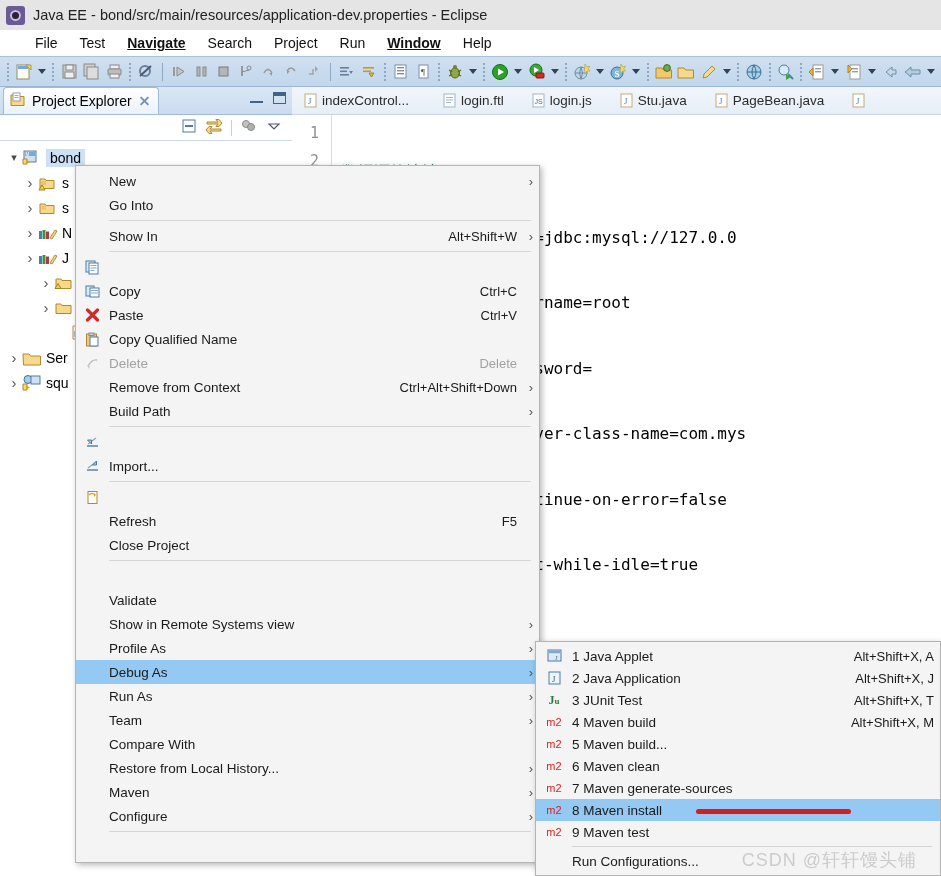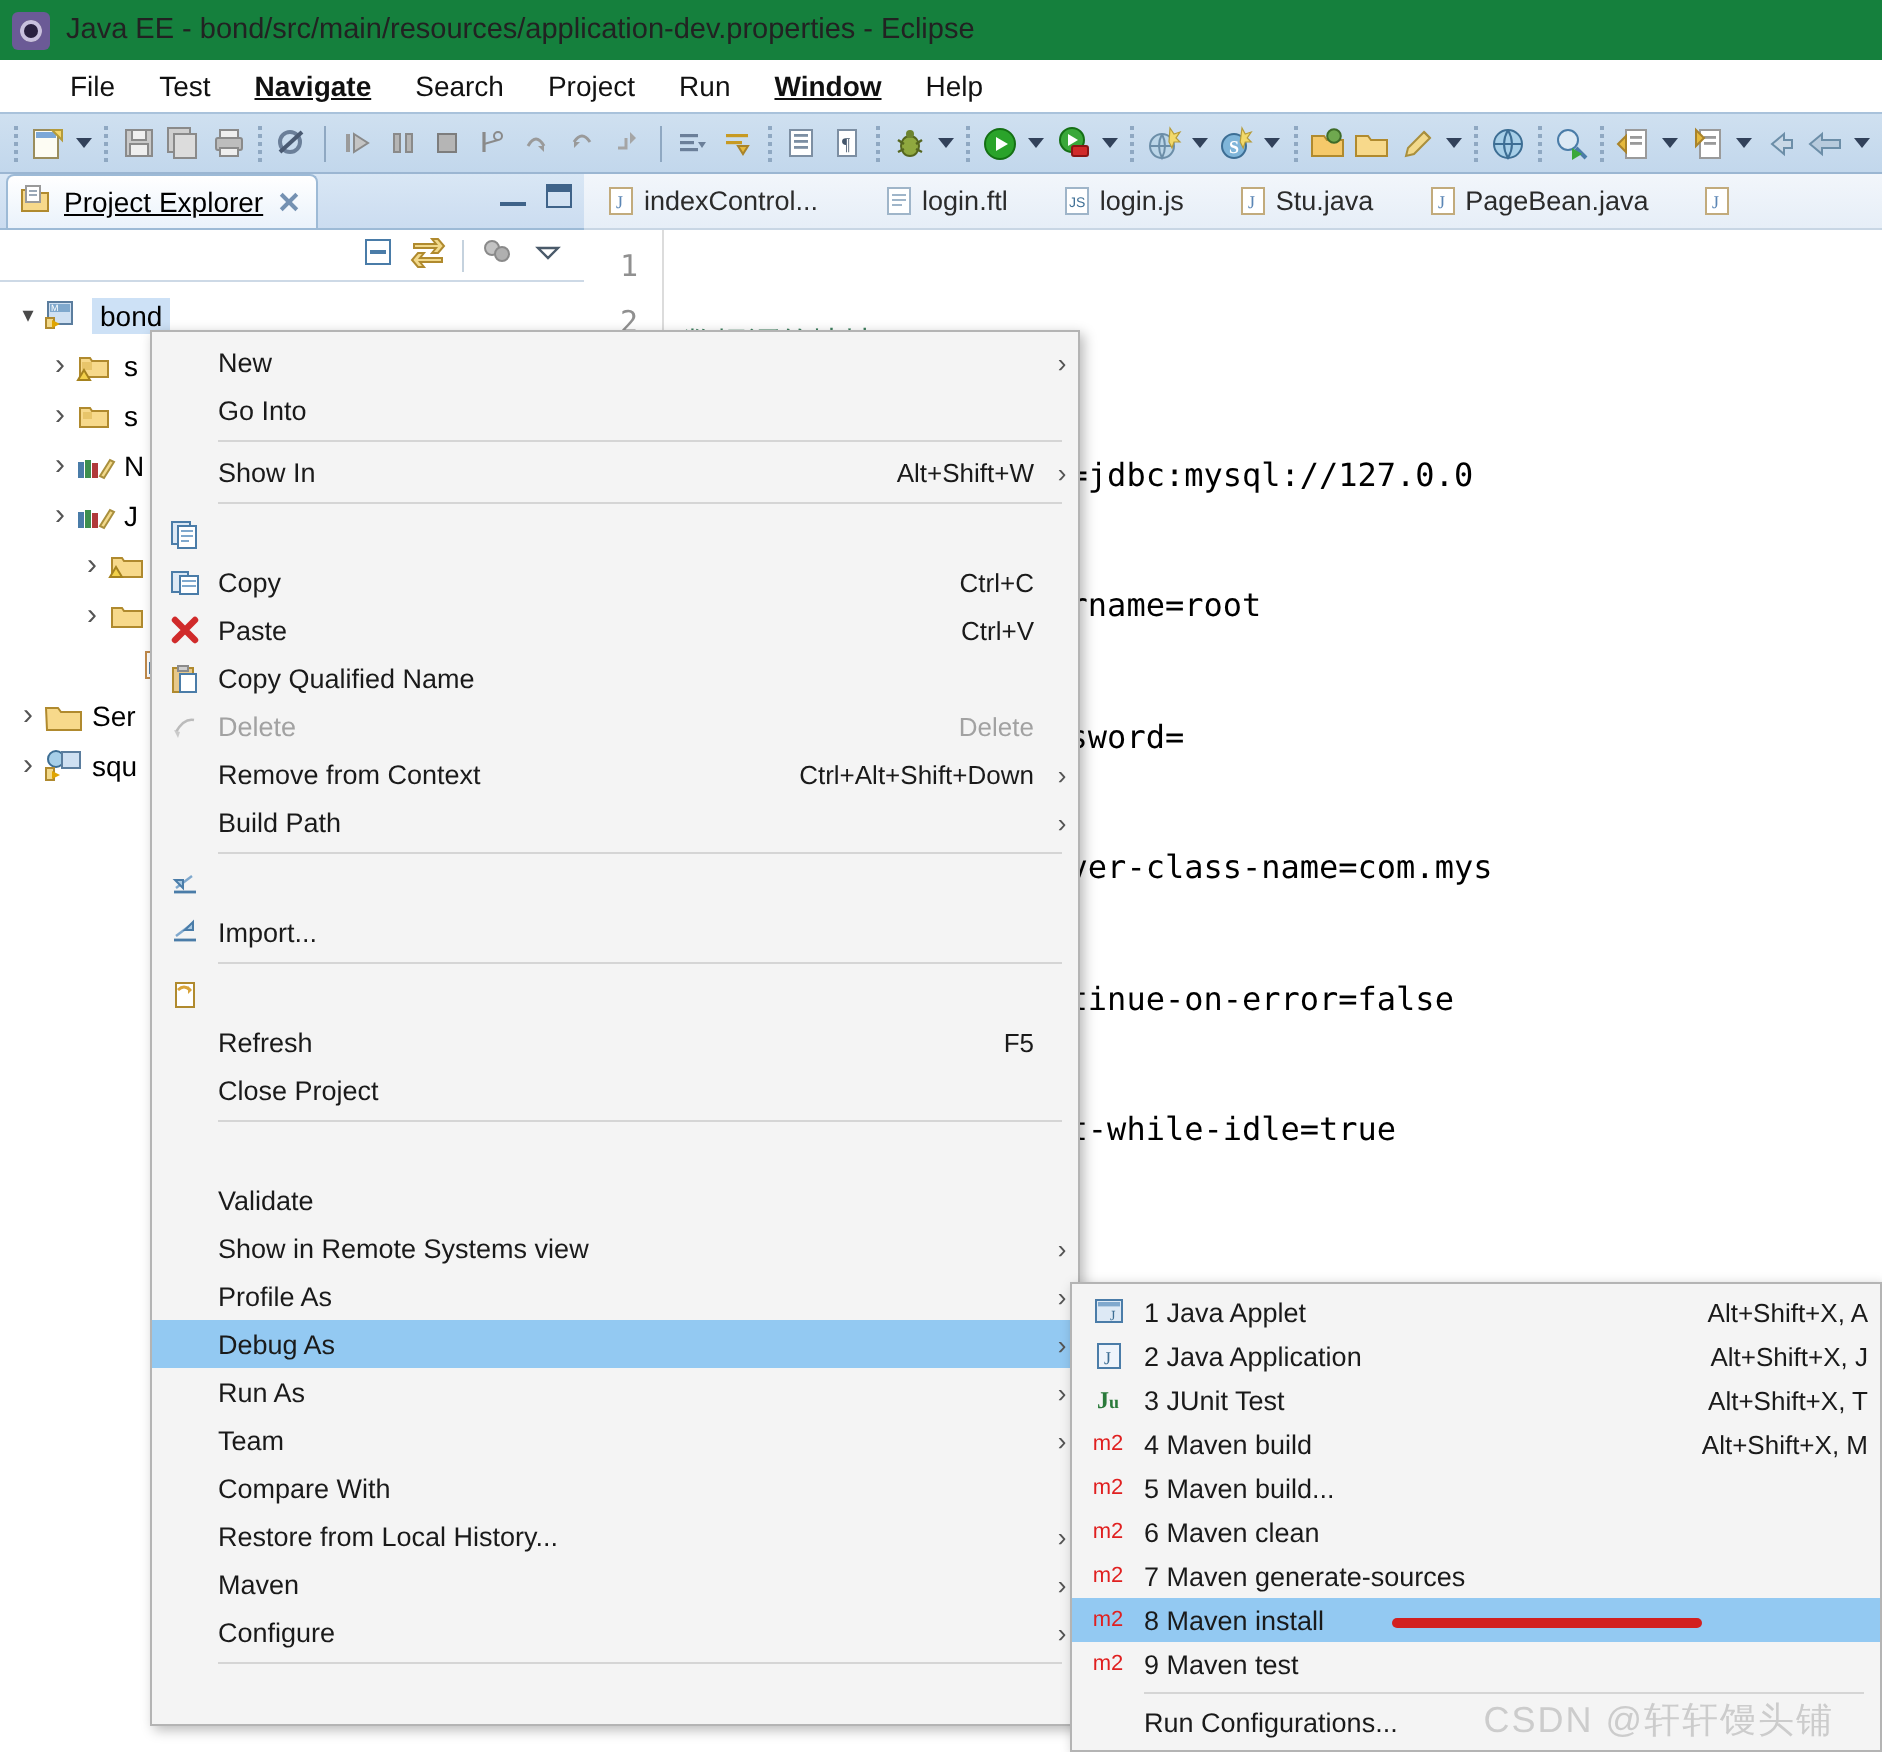--- a/index.html
+++ b/index.html
@@ -9,21 +9,21 @@
     font-family: "Liberation Sans", sans-serif;
     font-size: 13px;
     background: #ffffff;
     overflow: hidden;
     position: relative;
     color: #000;
   }
 
   
   #titlebar {
-    height: 30px; background: #15803d;
+    height: 30px; background: #e5e5e5;
     display: flex; align-items: center; padding-left: 6px;
     font-size: 14.5px; color: #222;
   }
   #app-icon {
     width: 19px; height: 19px; margin-right: 8px; flex: 0 0 auto;
     background: #6b5a96; border-radius: 3px; position: relative;
   }
   #app-icon::after{
     content:""; position:absolute; left:4px; top:4px; width:11px; height:11px;
     border-radius:50%; background:#2a2040;
@@ -64,21 +64,20 @@
   #explorer-tabrow{
     height: 28px; background: linear-gradient(#d9e7f5,#cbdcf0);
     border-bottom: 1px solid #9dbad6; display:flex; align-items:flex-end; position:relative;
   }
   #explorer-tab{
     height: 27px; margin-left: 3px; padding: 0 8px 0 6px;
     background: linear-gradient(#ffffff,#eaf2fb);
     border:1px solid #9dbad6; border-bottom:none;
     border-radius: 4px 4px 0 0; display:flex; align-items:center; gap:6px;
     font-size:13.5px;
-    text-decoration:underline;
   }
   #explorer-tab .ttl{ font-size:14px; }
   .tabx { width:12px;height:12px;position:relative; opacity:.75; }
   .tabx::before,.tabx::after{
     content:""; position:absolute; left:1px; top:5px; width:11px;height:2px;background:#4a6f99;
   }
   .tabx::before{ transform:rotate(45deg);} .tabx::after{ transform:rotate(-45deg);}
   #explorer-winbtns{ position:absolute; right:6px; top:5px; display:flex; gap:10px; }
   .winbtn-min{ width:13px;height:11px; border-bottom:2px solid #3f6389; }
   .winbtn-max{ width:13px;height:12px; border:1.5px solid #3f6389; }

